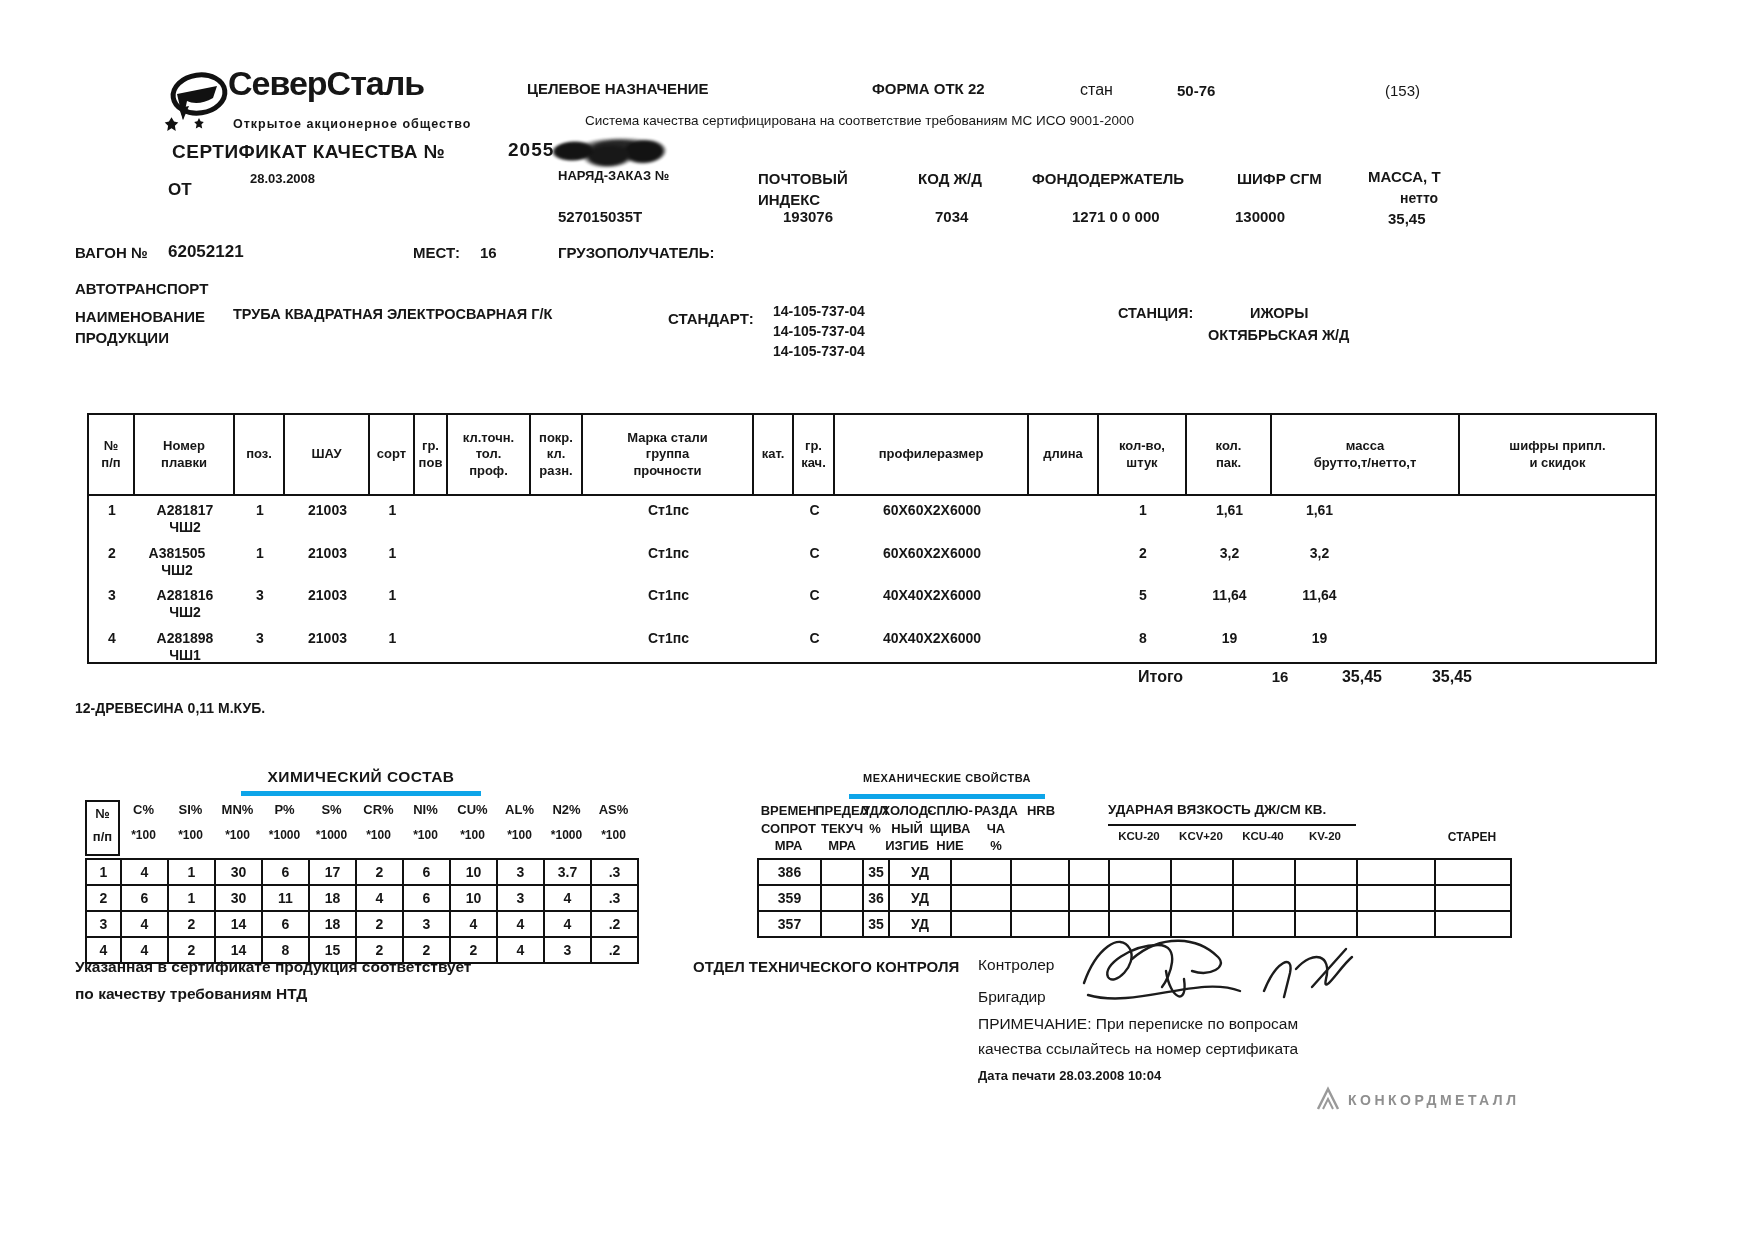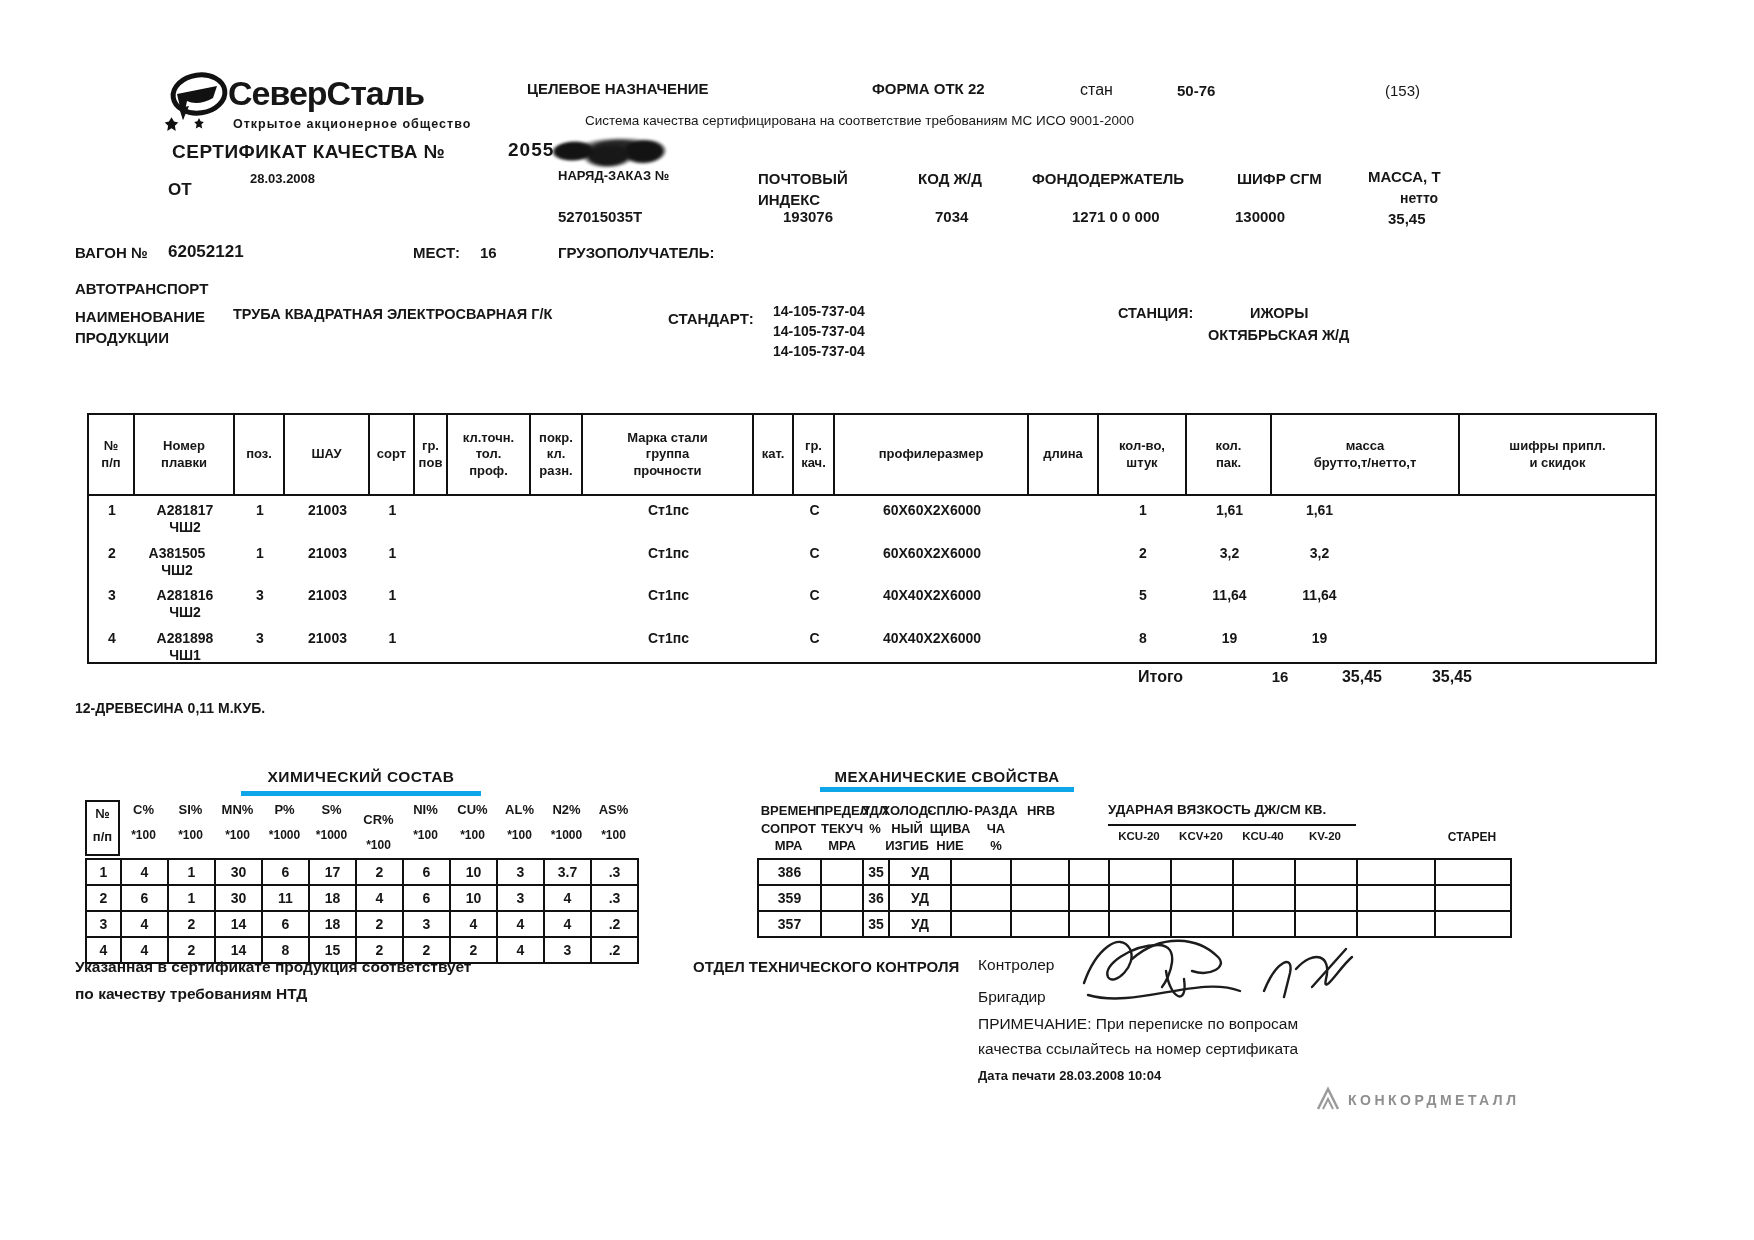--- a/index.html
+++ b/index.html
@@ -43,21 +43,21 @@
 
 <div id="page">
 
   <svg class="abs" style="left:163px;top:68px;" width="66" height="72" viewBox="0 0 66 72">
     <ellipse cx="36" cy="26" rx="26" ry="19" fill="none" stroke="#111" stroke-width="5" transform="rotate(-8 36 26)"></ellipse>
     <path d="M14,26 L54,18 L50,30 C40,36 30,36 24,33 L20,52 L14,26 Z" fill="#111"></path>
     <path d="M20,52 L26,38 L16,40 Z" fill="#111"></path>
     <path d="M10,58 l3,5 5,1 -4,4 1,6 -5,-3 -5,3 1,-6 -4,-4 5,-1 z" fill="#111" transform="scale(.85)"></path>
     <path d="M30,60 l2,4 4,1 -3,3 1,5 -4,-2 -4,2 1,-5 -3,-3 4,-1 z" fill="#111" transform="translate(12,2) scale(.8)"></path>
   </svg>
-  <div class="abs xb" style="left:228px;top:74px;font-size:34px;letter-spacing:-1px;">СеверСталь</div>
+  <div class="abs xb" style="left:228px;top:64px;font-size:34px;letter-spacing:-1px;">СеверСталь</div>
   <div class="abs b" style="left:233px;top:117px;font-size:12.5px;letter-spacing:1px;">Открытое акционерное общество</div>
   <div class="abs xb" style="left:172px;top:141px;font-size:19px;letter-spacing:.5px;">СЕРТИФИКАТ КАЧЕСТВА №</div>
   <div class="abs b" style="left:168px;top:180px;font-size:17px;">ОТ</div>
   <div class="abs xb" style="left:250px;top:171px;font-size:13px;">28.03.2008</div>
   <div class="abs xb" style="left:508px;top:139px;font-size:19px;letter-spacing:1px;">2055</div>
   <div class="stamp"></div>
 
   <div class="abs b" style="left:527px;top:80px;font-size:15px;">ЦЕЛЕВОЕ НАЗНАЧЕНИЕ</div>
   <div class="abs b" style="left:872px;top:80px;font-size:15px;">ФОРМА ОТК 22</div>
   <div class="abs" style="left:1080px;top:81px;font-size:16px;font-weight:500;">стан</div>
@@ -218,21 +218,21 @@
         </div>
       <div class="ctr">
           <div class="b" style="font-size:13px;">P%</div>
           <div class="b" style="font-size:12px;margin-top:11px;">*1000</div>
         </div>
       <div class="ctr">
           <div class="b" style="font-size:13px;">S%</div>
           <div class="b" style="font-size:12px;margin-top:11px;">*1000</div>
         </div>
       <div class="ctr">
-          <div class="b" style="font-size:13px;margin-top:10px;">CR%</div>
+          <div class="b" style="font-size:13px;">CR%</div>
           <div class="b" style="font-size:12px;margin-top:11px;">*100</div>
         </div>
       <div class="ctr">
           <div class="b" style="font-size:13px;">NI%</div>
           <div class="b" style="font-size:12px;margin-top:11px;">*100</div>
         </div>
       <div class="ctr">
           <div class="b" style="font-size:13px;">CU%</div>
           <div class="b" style="font-size:12px;margin-top:11px;">*100</div>
         </div>
@@ -310,21 +310,21 @@
             <td>4</td>
             <td>3</td>
             <td>.2</td>
           </tr>
     </tbody>
       </table>
   </div>
 
   <div class="abs" style="left:757px;top:768px;width:753px;height:200px;">
     <div class="abs ctr" style="left:40px;top:0;width:300px;">
-      <span class="underlined-title" style="font-size:15px;padding:0 14px 2px 14px;">МЕХАНИЧЕСКИЕ СВОЙСТВА</span>
+      <span class="underlined-title" style="font-size:11px;padding:0 14px 10px 14px;">МЕХАНИЧЕСКИЕ СВОЙСТВА</span>
     </div>
     <div class="hd3" style="left:0;top:34px;width:63px;">ВРЕМЕН
 СОПРОТ
 МРА</div>
     <div class="hd3" style="left:55px;top:34px;width:60px;">ПРЕДЕЛ
 ТЕКУЧ
 МРА</div>
     <div class="hd3" style="left:100px;top:34px;width:36px;">УДЛ
 %</div>
     <div class="hd3" style="left:122px;top:34px;width:56px;">ХОЛОД-

